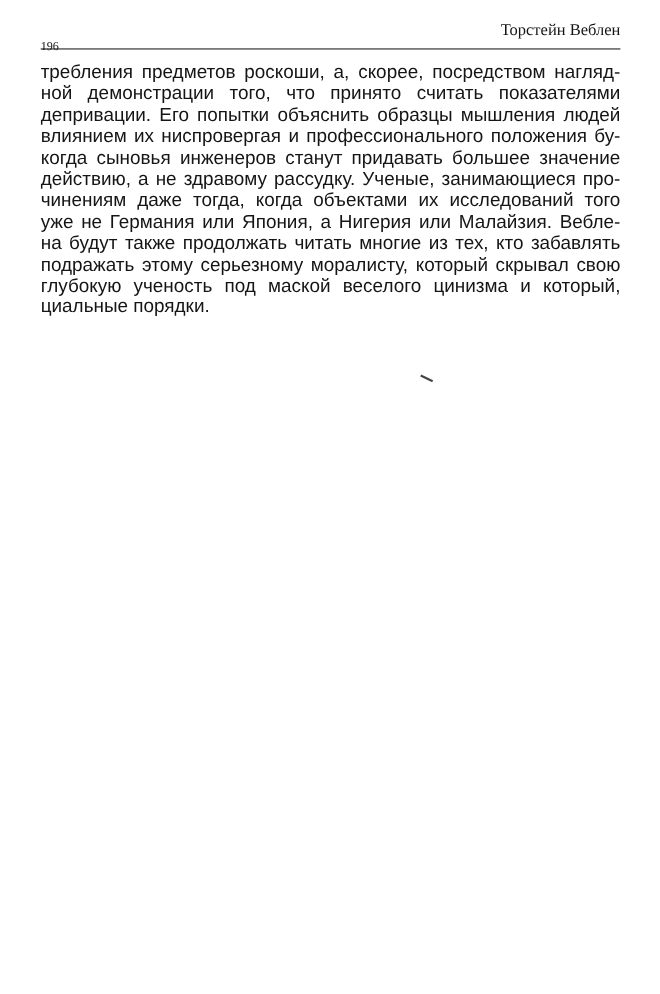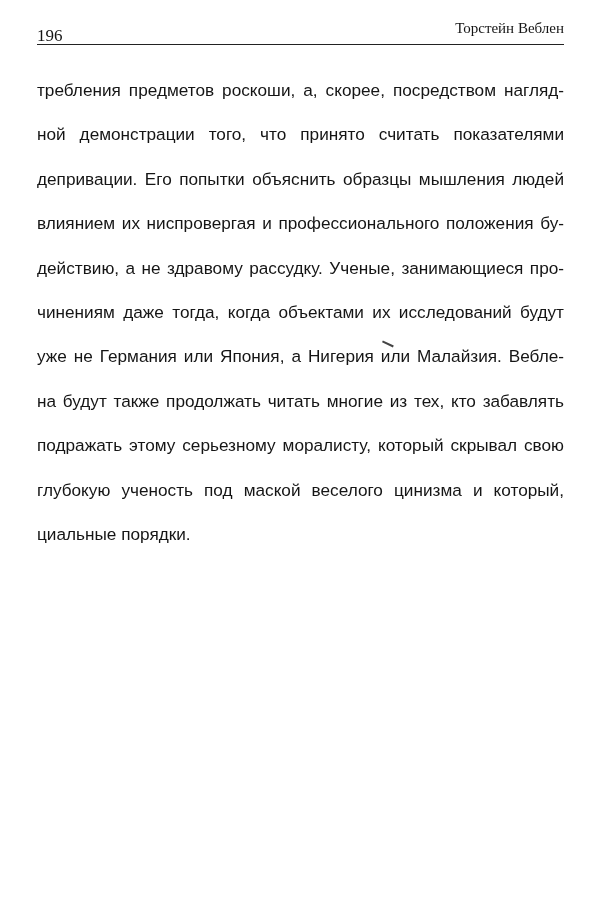--- a/index.html
+++ b/index.html
@@ -19,22 +19,22 @@
       position: absolute;
       left: 37px;
       top: 18px;
       width: 527px;
       height: 26px;
       border-bottom: 1.5px solid #222;
     }
     .page-number {
       position: absolute;
       left: 0;
-      top: 8px;
-      font-size: 17px;
+      top: 18px;
+      font-size: 11px;
     }
     .running-head {
       position: absolute;
       right: 0;
       top: 2px;
       font-size: 15px;
     }
     .body-text {
       position: absolute;
       left: 37px;
@@ -45,21 +45,20 @@
       line-height: 19.4px;
       text-align: justify;
     }
     .line {
       display: block;
       text-align: justify;
       text-align-last: justify;
       white-space: nowrap;
       height: 19.4px;
       overflow: visible;
-      margin-top: 25px;
     }
     .line.last {
       text-align-last: left;
     }
     .scan-mark {
       position: absolute;
       left: 382px;
       top: 343px;
       width: 12px;
       height: 1.5px;
@@ -73,22 +72,23 @@
 <div class="page-header">
   <span class="page-number">196</span>
   <span class="running-head">Торстейн Веблен</span>
 </div>
 
 <div class="body-text">
   <span class="line">требления предметов роскоши, а, скорее, посредством нагляд-</span>
   <span class="line">ной демонстрации того, что принято считать показателями</span>
   <span class="line">депривации. Его попытки объяснить образцы мышления людей</span>
   <span class="line">влиянием их ниспровергая и профессионального положения бу-</span>
+  <span class="line">когда сыновья инженеров станут придавать большее значение</span>
   <span class="line">действию, а не здравому рассудку. Ученые, занимающиеся про-</span>
-  <span class="line">чинениям даже тогда, когда объектами их исследований будут</span>
+  <span class="line">чинениям даже тогда, когда объектами их исследований того</span>
   <span class="line">уже не Германия или Япония, а Нигерия или Малайзия. Вебле-</span>
   <span class="line">на будут также продолжать читать многие из тех, кто забавлять</span>
   <span class="line">подражать этому серьезному моралисту, который скрывал свою</span>
   <span class="line">глубокую ученость под маской веселого цинизма и который,</span>
   <span class="line last">циальные порядки.</span>
 </div>
 
 <div class="scan-mark"></div>
 
 </body></html>

